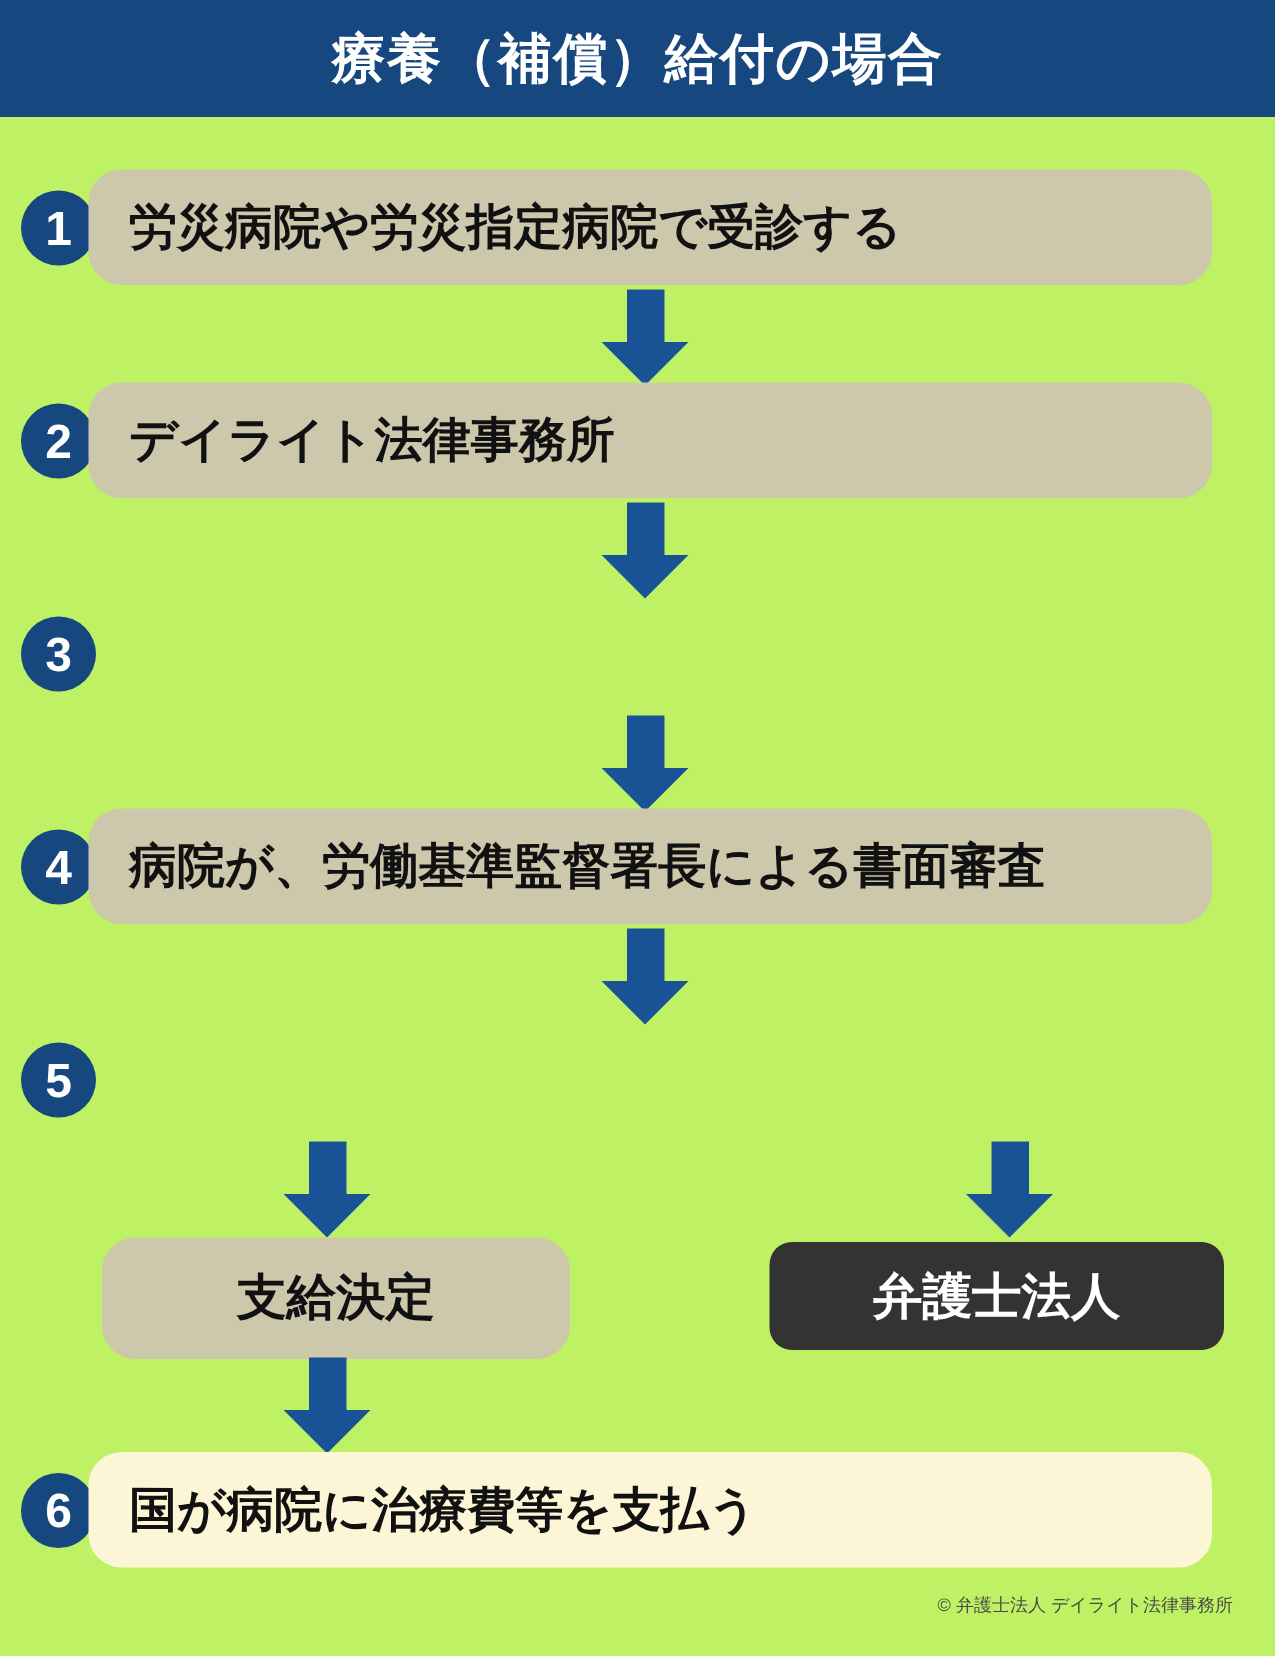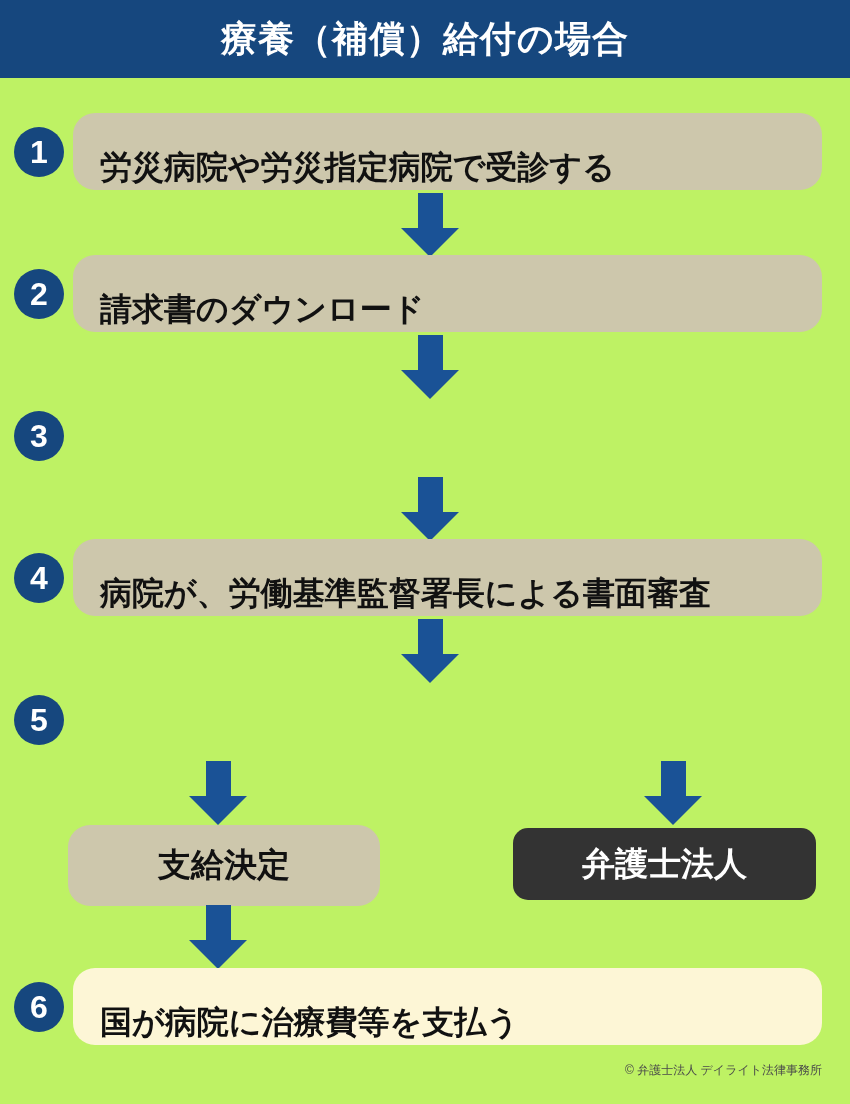--- a/index.html
+++ b/index.html
@@ -40,27 +40,27 @@
     font-size: 32px;
     font-weight: bold;
     display: flex;
     align-items: center;
     justify-content: center;
   }
 
   
   .step-box {
     position: absolute;
-    left: 73px;
+    left: 59px;
     width: 749px;
     height: 77px;
     background: #cdc7ac;
     border-radius: 22px;
     display: flex;
-    align-items: flex-end;
+    align-items: center;
     box-sizing: border-box;
     padding-left: 27px;
   }
   .step-box .step-label {
     font-size: 32px;
     font-weight: bold;
     color: #111111;
     letter-spacing: 0px;
     white-space: nowrap;
   }
@@ -134,21 +134,21 @@
     <span class="step-label">労災病院や労災指定病院で受診する</span>
   </div>
 
   <div class="arrow" style="left:401px; top:193px;">
     <div class="shaft"></div>
     <div class="head"></div>
   </div>
 
   <div class="badge" style="top:269px;">2</div>
   <div class="step-box" style="top:255px;">
-    <span class="step-label">請求書のダウンロード</span>
+    <span class="step-label">デイライト法律事務所</span>
   </div>
 
   <div class="arrow" style="left:401px; top:335px;">
     <div class="shaft"></div>
     <div class="head"></div>
   </div>
 
   <div class="badge" style="top:411px;">3</div>
 
   <div class="arrow" style="left:401px; top:477px;">

